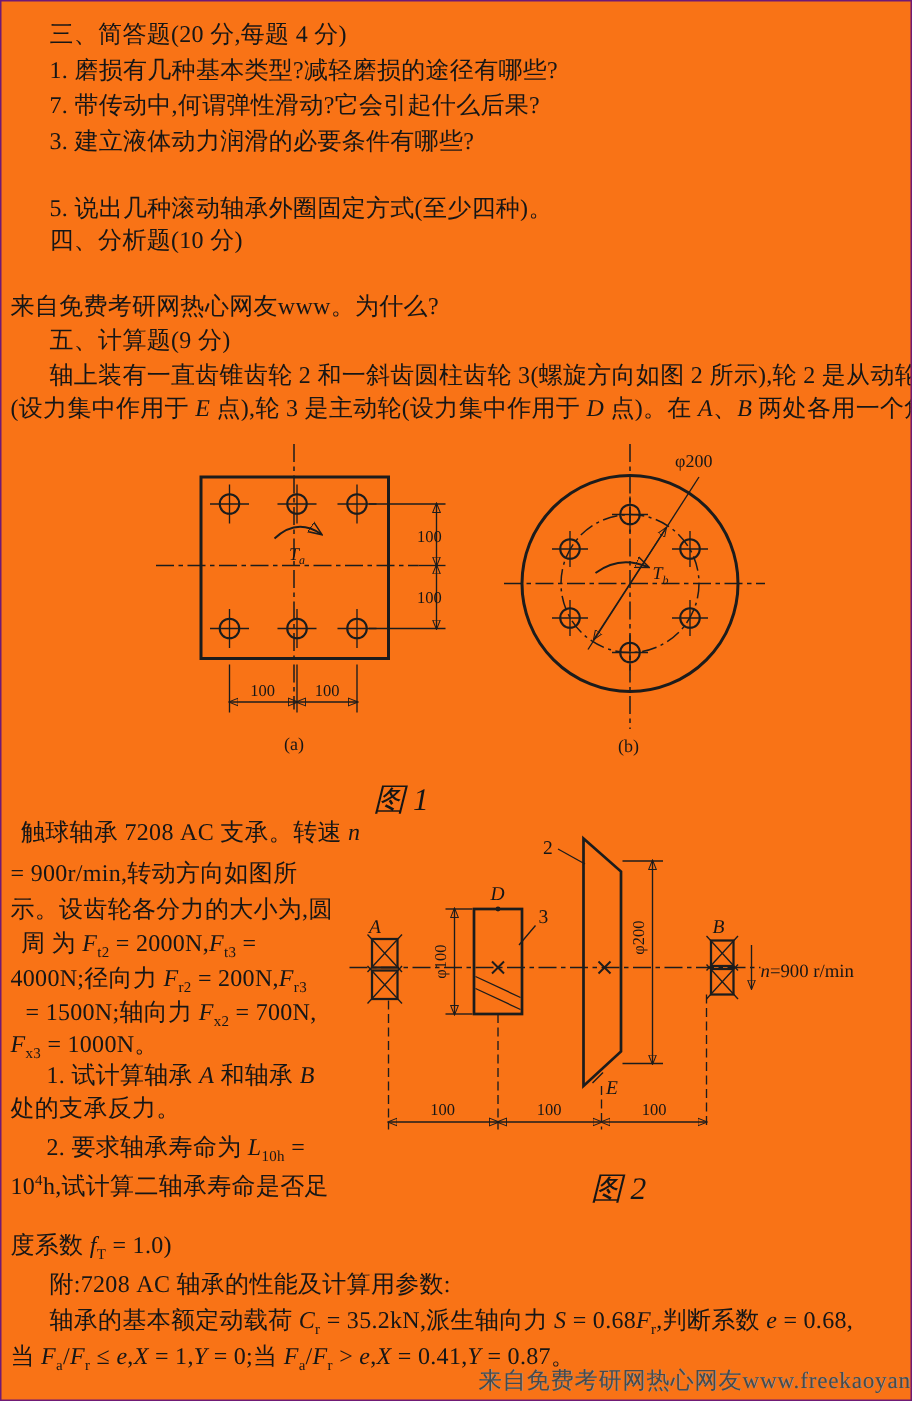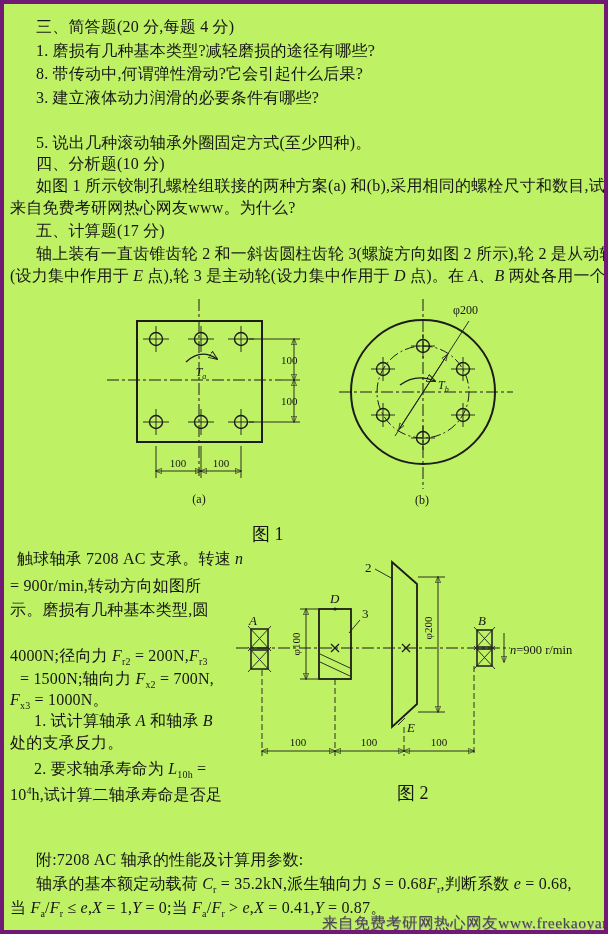--- a/index.html
+++ b/index.html
@@ -1,24 +1,24 @@
 <!DOCTYPE html>
 <html><head>
 <meta charset="utf-8">
 <style>
   html,body{margin:0;padding:0;background:#888;}
   .page{
     position:relative;width:608px;height:934px;box-sizing:border-box;
-    background:#bef264;border:4px solid #701a75;overflow:hidden;
+    background:#f97316;border:1px solid #701a75;overflow:hidden;
     font-family:"Liberation Serif","DejaVu Serif",serif;color:#161616;
   }
   .tl{position:absolute;white-space:nowrap;font-size:16px;line-height:19px;letter-spacing:0.2px;}
   .tl i{font-family:"Liberation Serif",serif;}
   sub,sup{font-size:10px;}
-  .caption{position:absolute;font-size:18px;white-space:nowrap;}
+  .caption{position:absolute;font-size:21px;white-space:nowrap;font-style:italic;}
   .watermark{
     position:absolute;left:318px;top:909px;font-size:15.5px;letter-spacing:0.5px;
     color:#4a4a4a;text-shadow:0.5px 0.5px 0 #9a9a9a;white-space:nowrap;
   }
   svg{position:absolute;overflow:visible;}
   svg line,svg path,svg rect,svg circle,svg polygon{stroke:#1c1c1c;fill:none;}
   svg text{fill:#161616;stroke:none;font-family:"Liberation Serif","DejaVu Serif",serif;}
   .thin{stroke-width:0.9;}
   .med{stroke-width:1.3;}
   .thick{stroke-width:2;}
@@ -27,27 +27,26 @@
   .dot{fill:#1c1c1c;stroke:none;}
   .it{font-style:italic;}
 </style>
 </head>
 <body>
 
 <div class="page">
 
   <div class="tl" style="left:32px;top:13px">三、简答题(20 分,每题 4 分)</div>
   <div class="tl" style="left:32px;top:37px">1. 磨损有几种基本类型?减轻磨损的途径有哪些?</div>
-  <div class="tl" style="left:32px;top:60px">8. 带传动中,何谓弹性滑动?它会引起什么后果?</div>
+  <div class="tl" style="left:32px;top:60px">7. 带传动中,何谓弹性滑动?它会引起什么后果?</div>
   <div class="tl" style="left:32px;top:84px">3. 建立液体动力润滑的必要条件有哪些?</div>
   <div class="tl" style="left:32px;top:129px">5. 说出几种滚动轴承外圈固定方式(至少四种)。</div>
   <div class="tl" style="left:32px;top:150px">四、分析题(10 分)</div>
-  <div class="tl" style="left:32px;top:172px">如图 1 所示铰制孔螺栓组联接的两种方案(a) 和(b),采用相同的螺栓尺寸和数目,试</div>
   <div class="tl" style="left:6px;top:194px">来自免费考研网热心网友www。为什么?</div>
-  <div class="tl" style="left:32px;top:217px">五、计算题(17 分)</div>
+  <div class="tl" style="left:32px;top:217px">五、计算题(9 分)</div>
   <div class="tl" style="left:32px;top:240px">轴上装有一直齿锥齿轮 2 和一斜齿圆柱齿轮 3(螺旋方向如图 2 所示),轮 2 是从动轮</div>
   <div class="tl" style="left:6px;top:262px">(设力集中作用于 <i>E</i> 点),轮 3 是主动轮(设力集中作用于 <i>D</i> 点)。在 <i>A</i>、<i>B</i> 两处各用一个角接</div>
 
   <svg style="left:95px;top:292px" width="205" height="212" viewBox="0 0 205 212">
     <defs>
       <marker id="arr" viewBox="0 0 10 10" refX="8.5" refY="5" markerWidth="7.5" markerHeight="7.5" orient="auto-start-reverse">
         <path d="M0 1.2 L9.5 5 L0 8.8 Z" fill="#1c1c1c" stroke="none"></path>
       </marker>
     </defs>
     <g>
@@ -137,28 +136,30 @@
       <path class="med" d="M 63 89 Q 79 77 98 85" marker-end="url(#arr)"></path>
       <text x="101" y="93" font-size="12"><tspan class="it">T</tspan><tspan dy="3" font-size="8" class="it">b</tspan></text>
     </g>
     <text x="85" y="208" font-size="12" text-anchor="middle">(b)</text>
   </svg>
 
   <div class="caption" style="left:248px;top:518px">图 1</div>
 
   <div class="tl" style="left:13px;top:545px">触球轴承 7208 AC 支承。转速 <i>n</i></div>
   <div class="tl" style="left:6px;top:572px">= 900r/min,转动方向如图所</div>
-  <div class="tl" style="left:6px;top:596px">示。磨损有几种基本类型,圆</div>
+  <div class="tl" style="left:6px;top:596px">示。设齿轮各分力的大小为,圆</div>
+  <div class="tl" style="left:13px;top:619px">周 为 <i>F</i><sub>t2</sub> = 2000N,<i>F</i><sub>t3</sub> =</div>
   <div class="tl" style="left:6px;top:642px">4000N;径向力 <i>F</i><sub>r2</sub> = 200N,<i>F</i><sub>r3</sub></div>
   <div class="tl" style="left:16px;top:665px">= 1500N;轴向力 <i>F</i><sub>x2</sub> = 700N,</div>
   <div class="tl" style="left:6px;top:686px"><i>F</i><sub>x3</sub> = 1000N。</div>
   <div class="tl" style="left:30px;top:707px">1. 试计算轴承 <i>A</i> 和轴承 <i>B</i></div>
   <div class="tl" style="left:6px;top:729px">处的支承反力。</div>
   <div class="tl" style="left:30px;top:755px">2. 要求轴承寿命为 <i>L</i><sub>10h</sub> =</div>
   <div class="tl" style="left:6px;top:777px">10<sup>4</sup>h,试计算二轴承寿命是否足</div>
+  <div class="tl" style="left:6px;top:820px">度系数 <i>f</i><sub>T</sub> = 1.0)</div>
 
   <svg style="left:228px;top:540px" width="380" height="262" viewBox="0 0 380 262">
     <line class="cl" x1="4" y1="104" x2="278" y2="104"></line>
     <g stroke-width="1.5">
       <rect x="19" y="85" width="17" height="19"></rect>
       <line class="thin" x1="16" y1="82" x2="39" y2="107"></line>
         <line class="thin" x1="39" y1="82" x2="16" y2="107"></line>
       <rect x="19" y="106" width="17" height="19"></rect>
       <line class="thin" x1="16" y1="103" x2="39" y2="128"></line>
         <line class="thin" x1="39" y1="103" x2="16" y2="128"></line>

